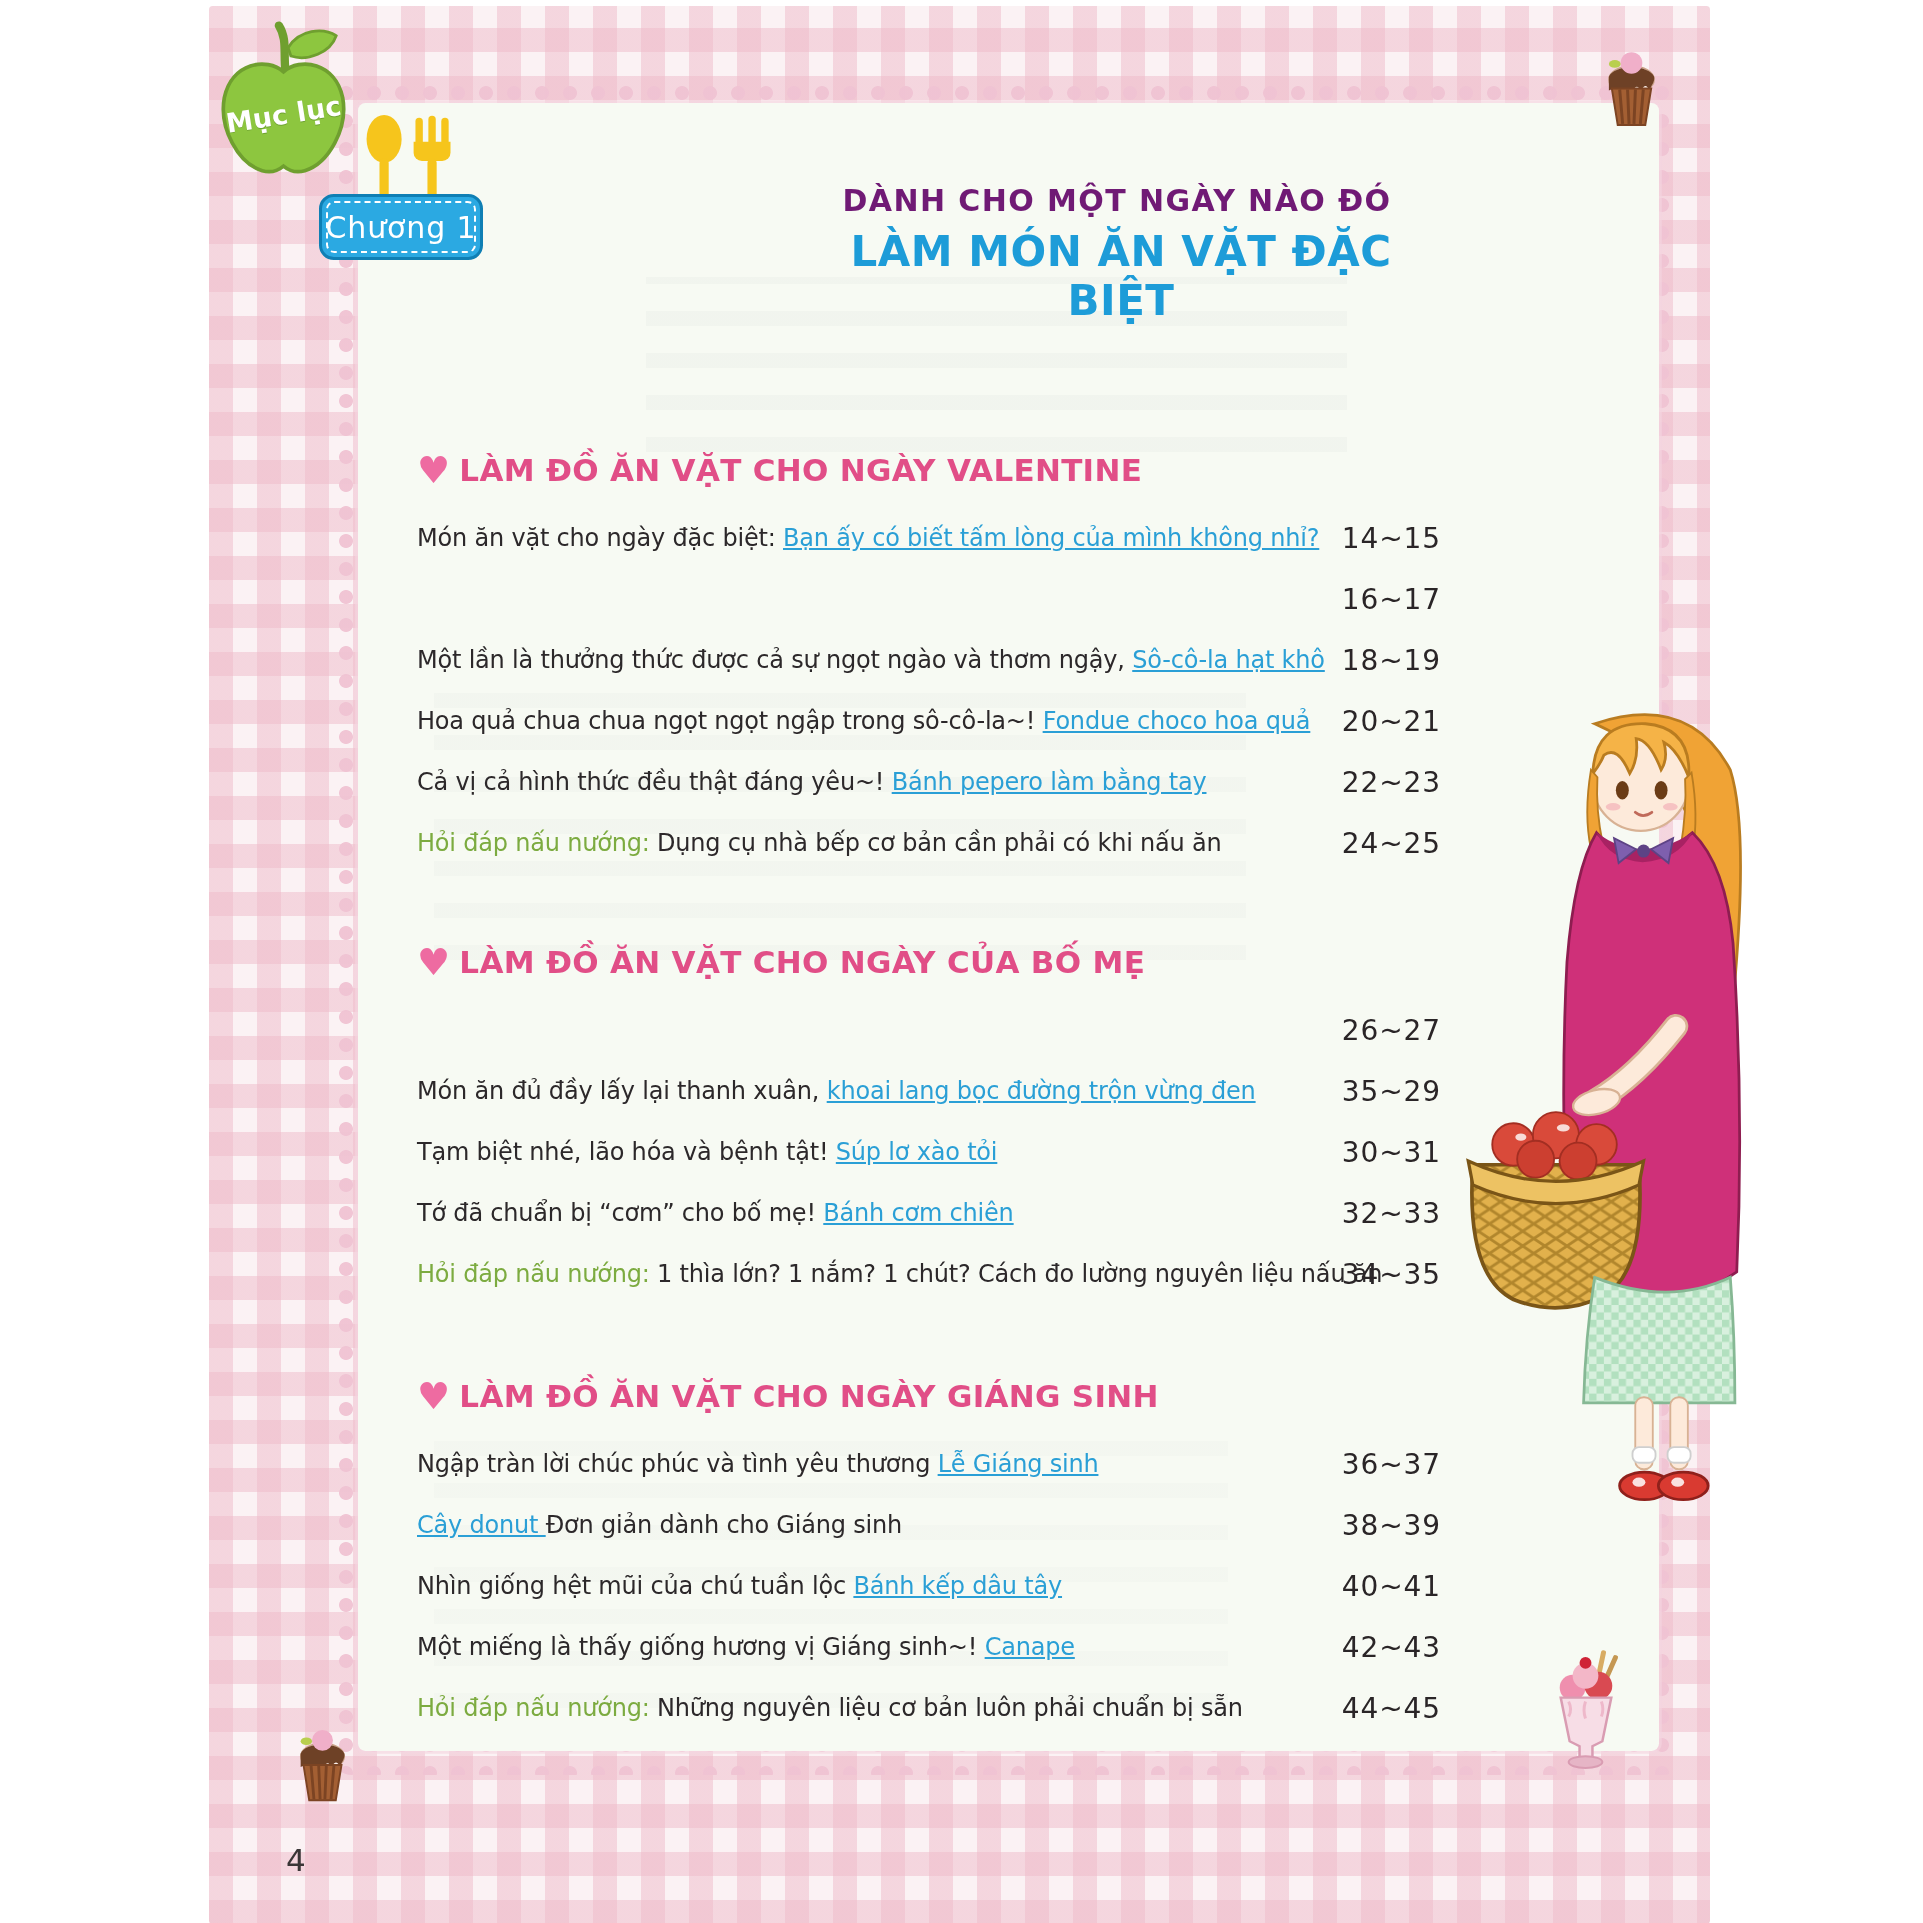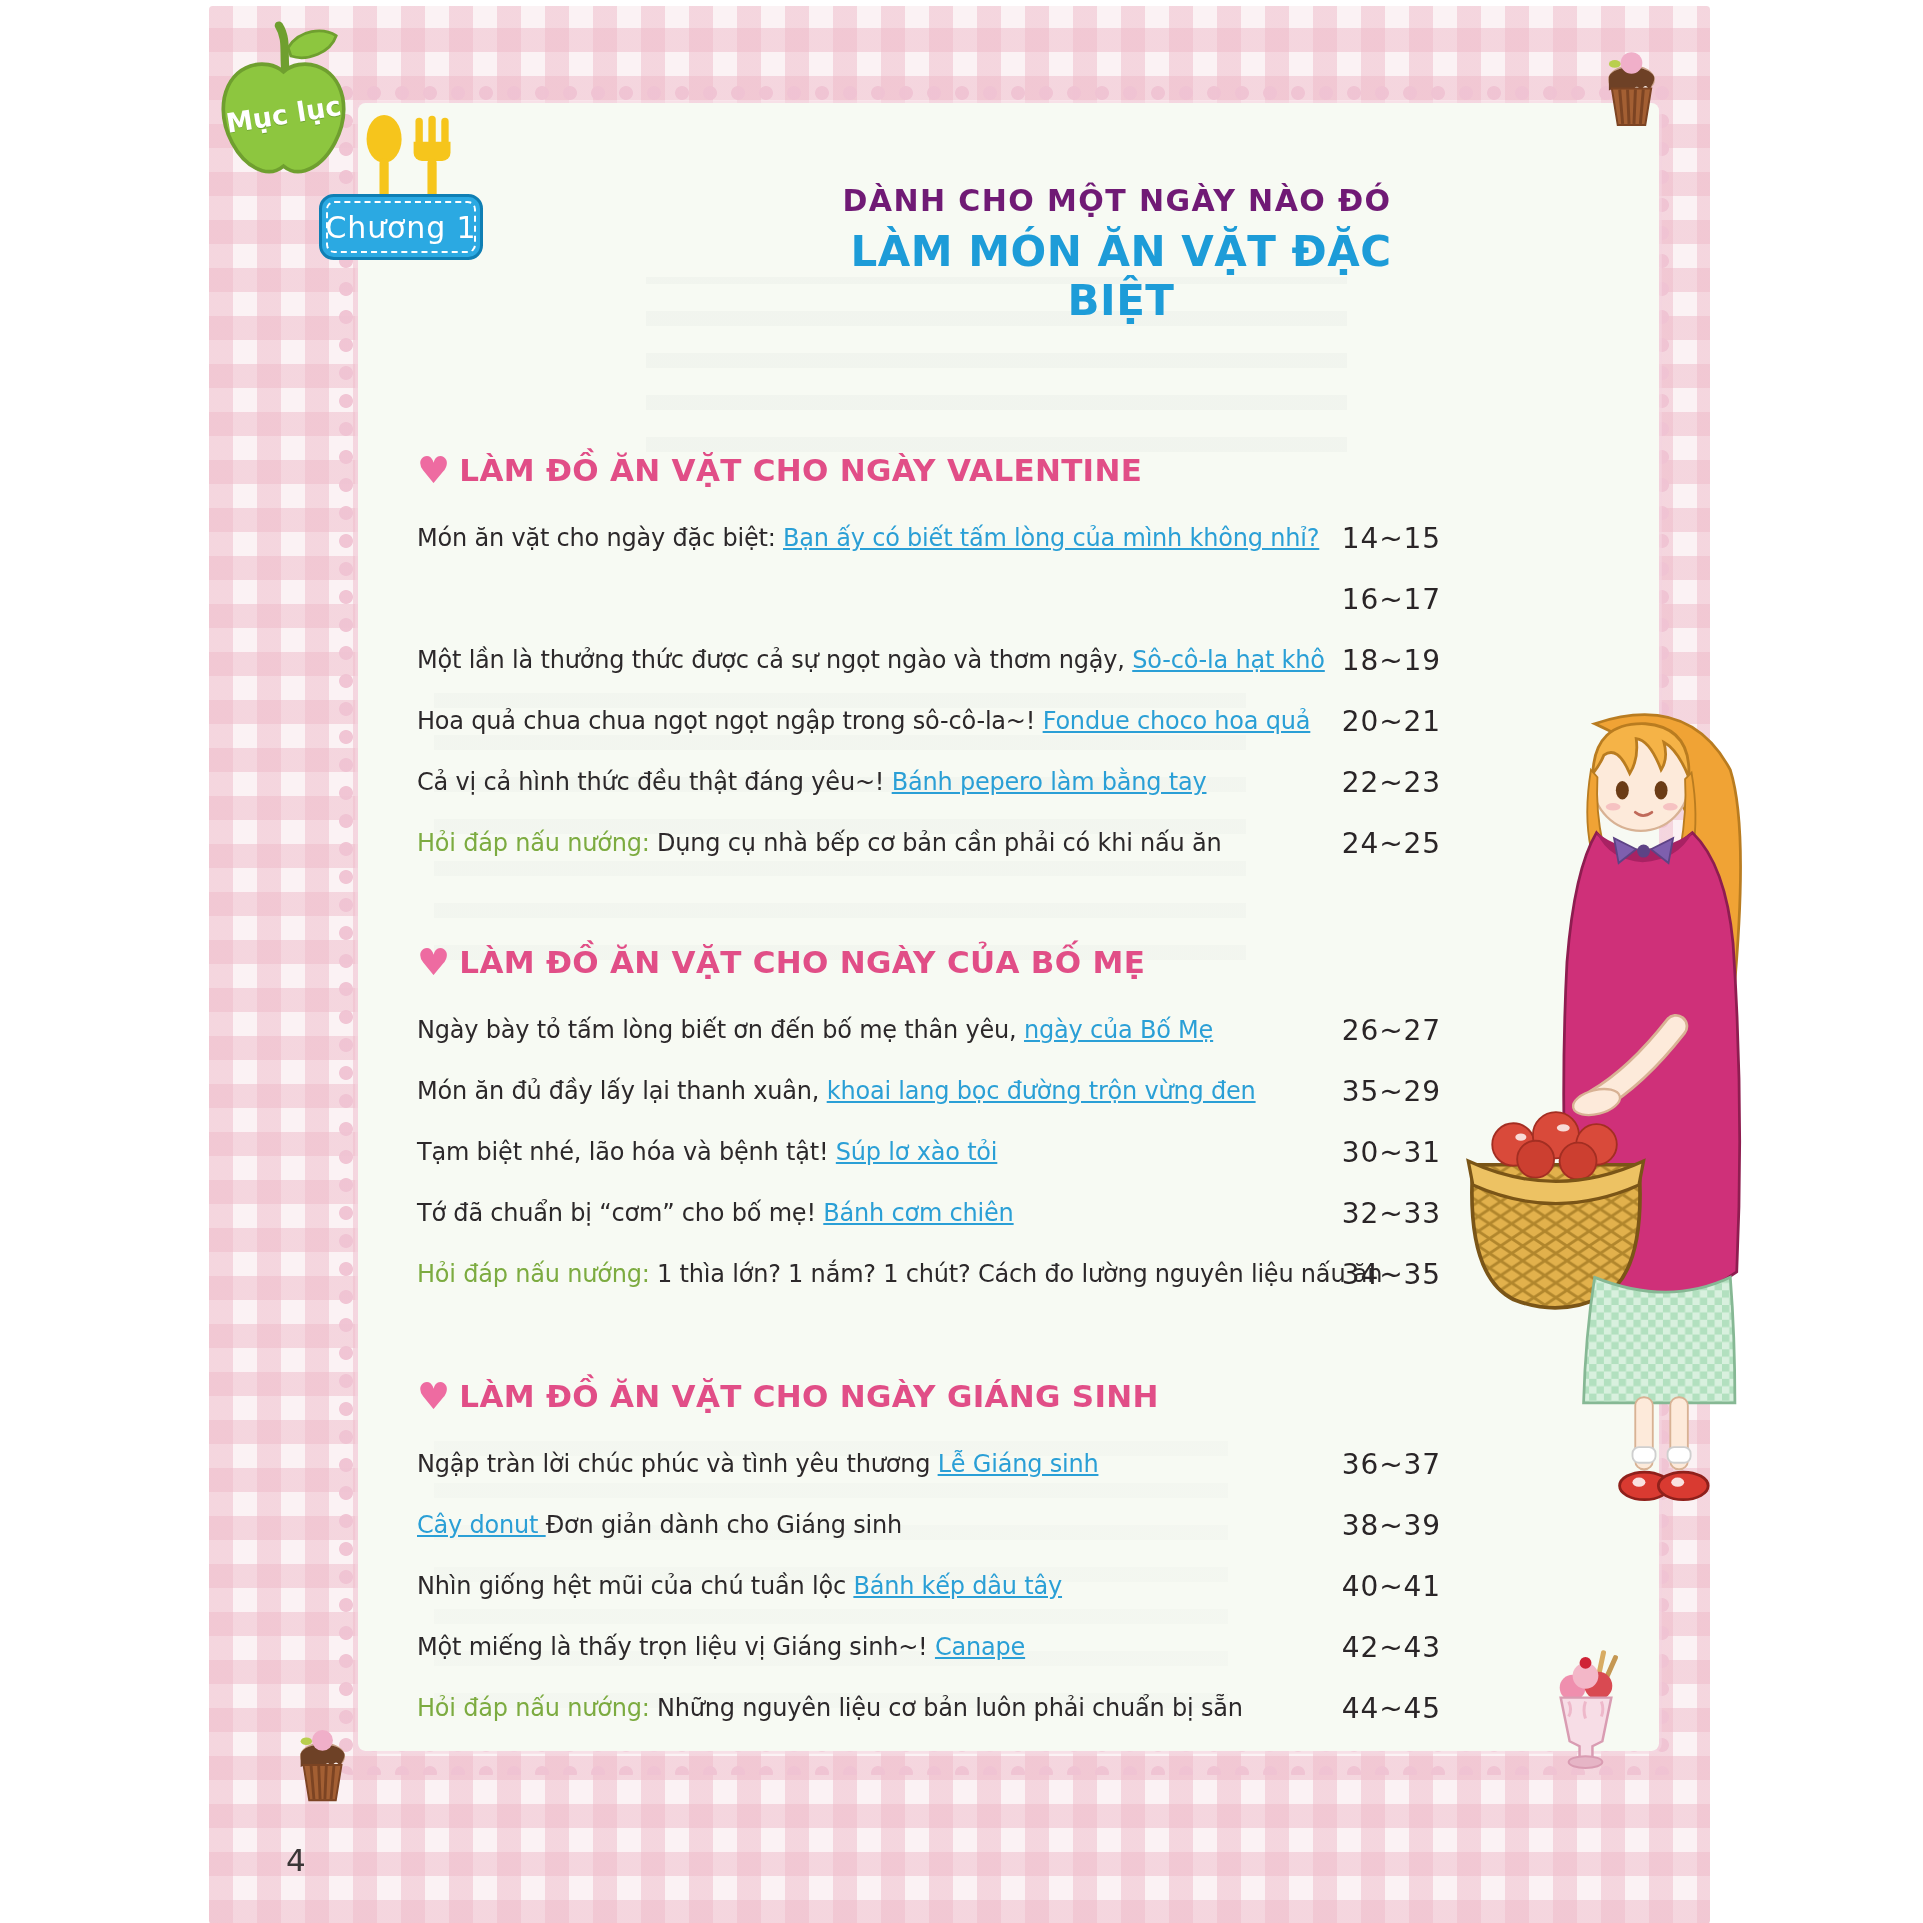--- a/index.html
+++ b/index.html
@@ -178,21 +178,20 @@
       </div>
     </div>
 </div>
 <div class="toc-section" style="top:941px">
   <div class="sec-head">
     <span class="heart">♥</span>
     <span class="sec-head-text">LÀM ĐỒ ĂN VẶT CHO NGÀY CỦA BỐ MẸ</span>
   </div>
   <div class="rows">
       <div class="row">
-        <span class="txt"><span class="seg dark">Ngày bày tỏ tấm lòng biết ơn đến bố mẹ thân yêu, </span><span class="seg blue">ngày của Bố Mẹ</span></span>
         <span class="pages">26~27</span>
       </div>
       <div class="row">
         <span class="txt"><span class="seg dark">Món ăn đủ đầy lấy lại thanh xuân, </span><span class="seg blue">khoai lang bọc đường trộn vừng đen</span></span>
         <span class="pages">35~29</span>
       </div>
       <div class="row">
         <span class="txt"><span class="seg dark">Tạm biệt nhé, lão hóa và bệnh tật! </span><span class="seg blue">Súp lơ xào tỏi</span></span>
         <span class="pages">30~31</span>
       </div>
@@ -218,21 +217,21 @@
       </div>
       <div class="row">
         <span class="txt"><span class="seg blue">Cây donut </span><span class="seg dark">Đơn giản dành cho Giáng sinh</span></span>
         <span class="pages">38~39</span>
       </div>
       <div class="row">
         <span class="txt"><span class="seg dark">Nhìn giống hệt mũi của chú tuần lộc </span><span class="seg blue">Bánh kếp dâu tây</span></span>
         <span class="pages">40~41</span>
       </div>
       <div class="row">
-        <span class="txt"><span class="seg dark">Một miếng là thấy trọn liệu vị Giáng sinh~! </span><span class="seg blue">Canape</span></span>
+        <span class="txt"><span class="seg dark">Một miếng là thấy giống hương vị Giáng sinh~! </span><span class="seg blue">Canape</span></span>
         <span class="pages">42~43</span>
       </div>
       <div class="row">
         <span class="txt"><span class="seg green">Hỏi đáp nấu nướng: </span><span class="seg dark">Những nguyên liệu cơ bản luôn phải chuẩn bị sẵn</span></span>
         <span class="pages">44~45</span>
       </div>
     </div>
 </div>
 
 <svg class="cupcake-tr" viewBox="0 0 60 80">

